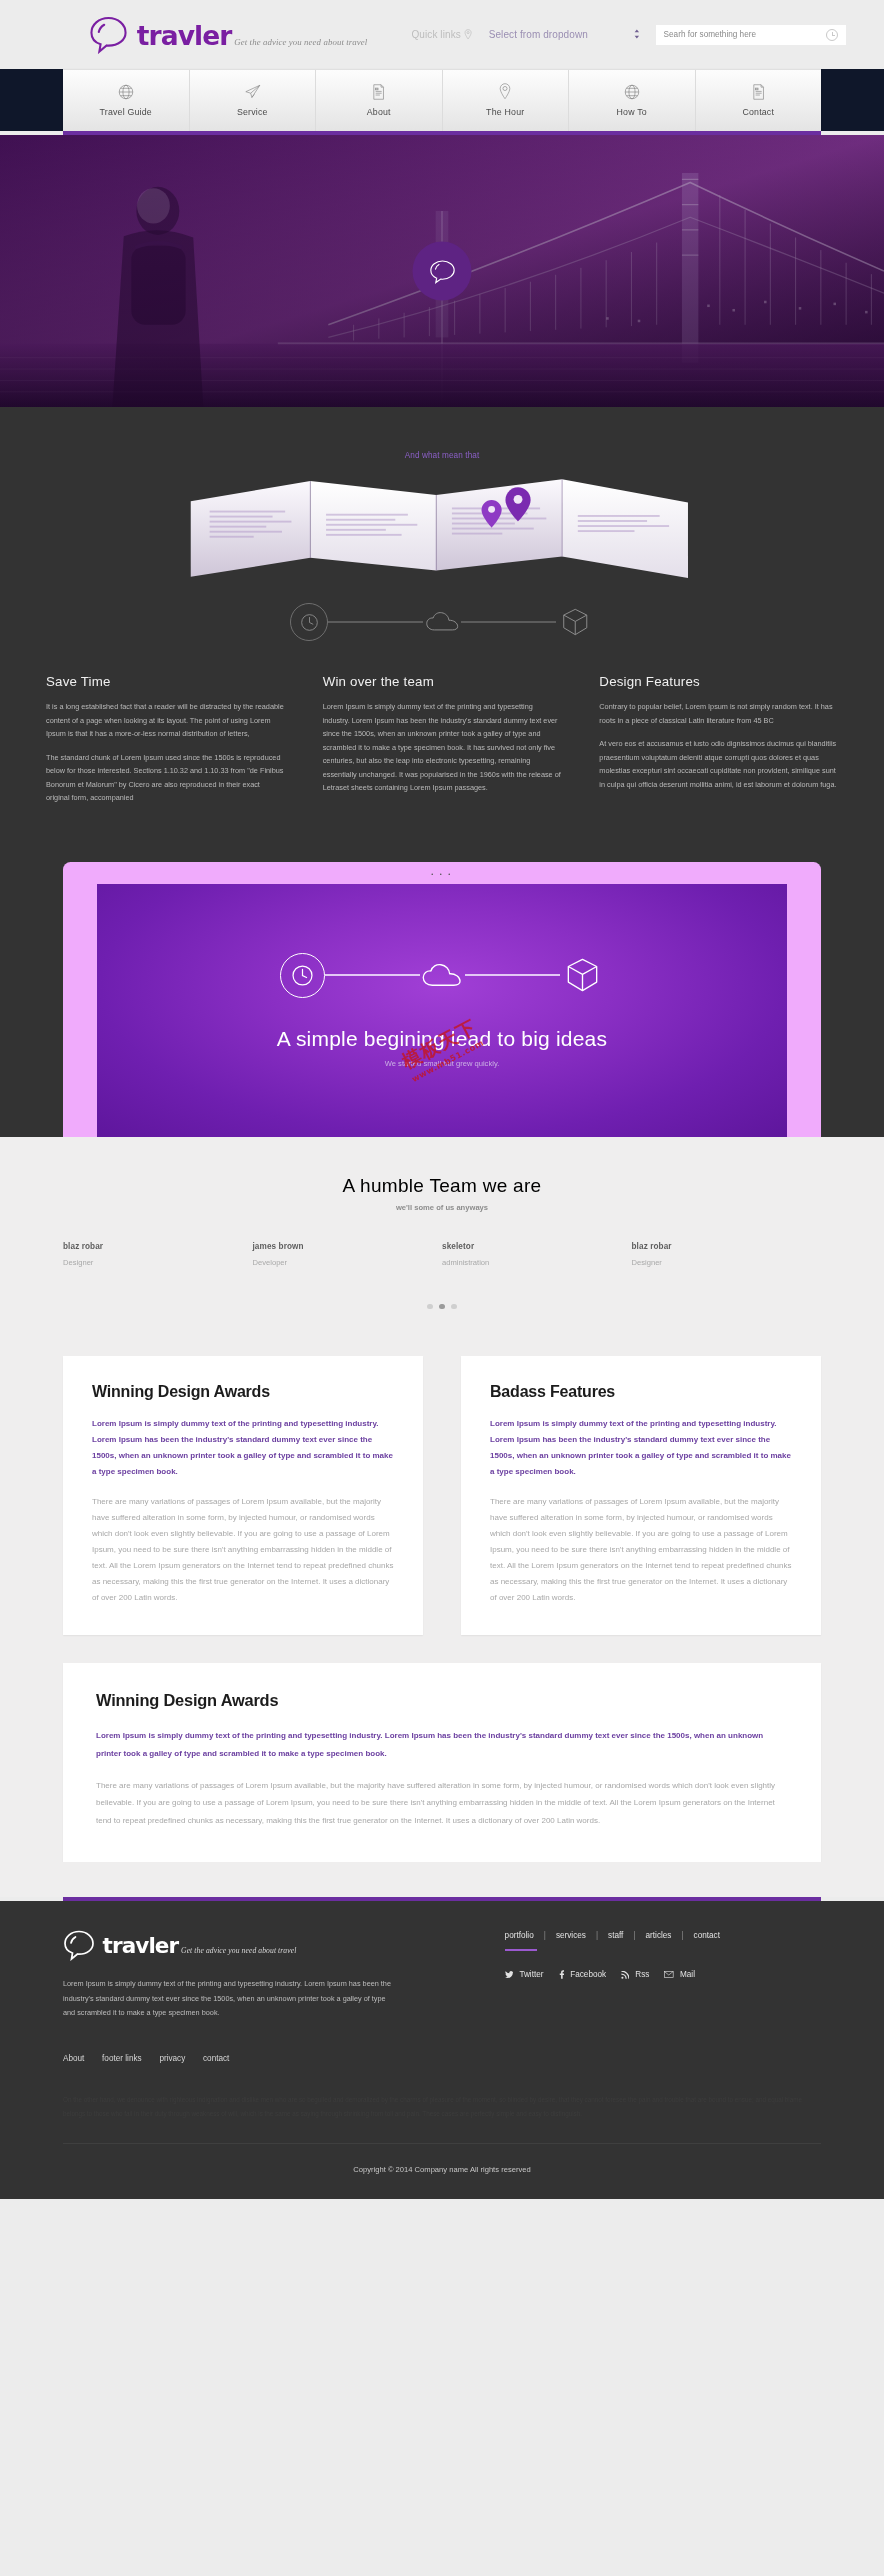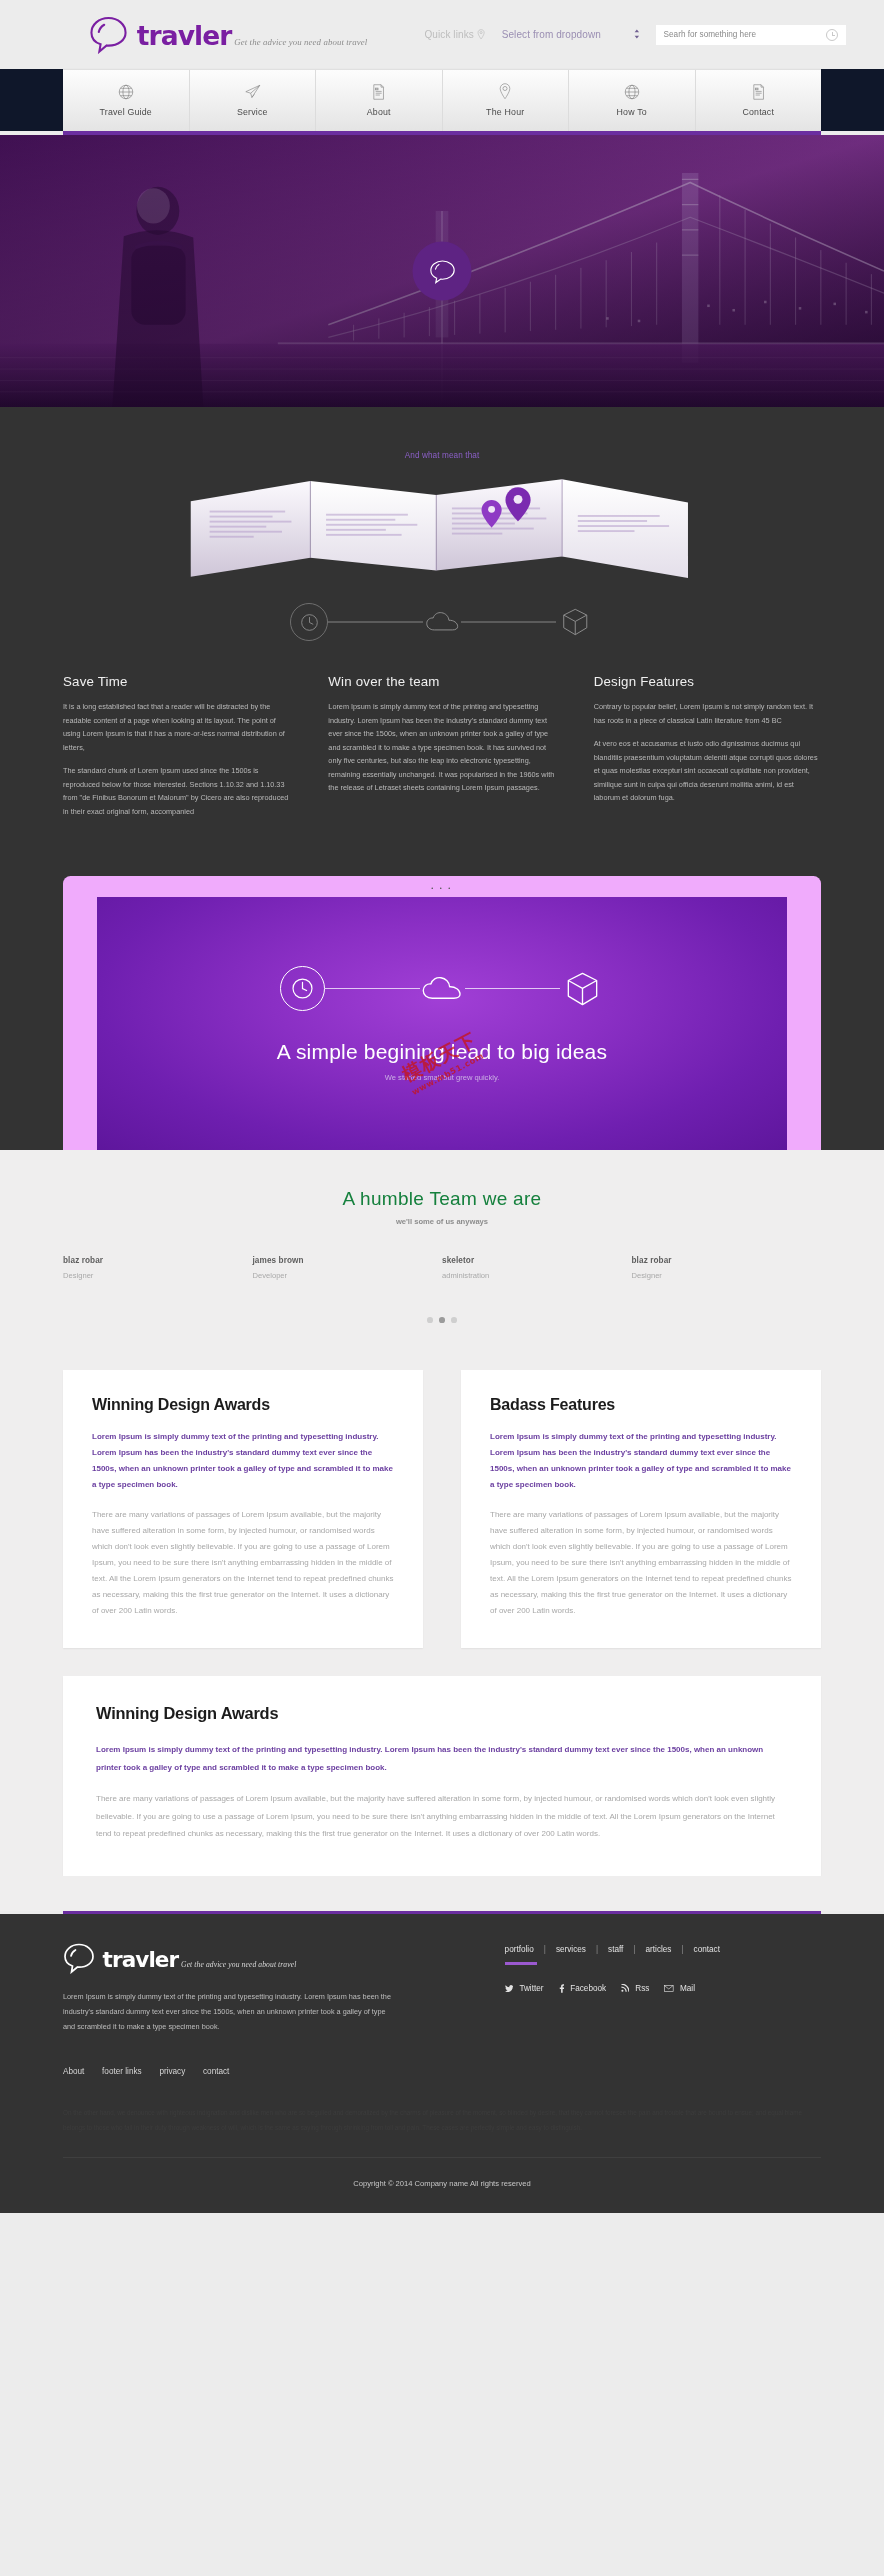--- a/index.html
+++ b/index.html
@@ -48,21 +48,21 @@
   .quick-links {
     color: #bdbdbd;
     font-size: 10px;
     display: flex;
     align-items: center;
     gap: 3.2px;
     letter-spacing: 0.1px;
   }
   .pin-ico { width: 8.2px; height: 10.7px; display:inline-block; }
   .dropdown {
-    display: flex; align-items: center; gap: 33px;
+    display: flex; align-items: center; gap: 46px;
     color: #9b8fb3;
     font-size: 10px;
     letter-spacing: 0.1px;
   }
   .spin-ico { color: #6f5f91; font-size: 8.8px; line-height: 1; }
   .searchbox {
     width: 190px; height: 20px;
     background: #fff;
     display: flex; align-items: center;
     padding: 0 7.6px;
@@ -163,21 +163,21 @@
     width: 38px; height: 38px; border-radius: 50%;
     border: 1.3px solid #6e6e6e;
     display: flex; align-items:center; justify-content:center;
   }
   .icon-plain { width: 38px; height: 38px; display:flex; align-items:center; justify-content:center; }
   .icon-line { width: 95px; height: 1.3px; background: #5c5c5c; }
 
   .cols {
     display: flex;
     gap: 0;
-    padding: 33px 63px 40px;
+    padding: 33px 46px 40px;
   }
   .col { flex: 1 1 0; padding-right: 38px; }
   .col:last-child { padding-right: 0; }
   .col h3 {
     font-weight: normal;
     font-size: 13.3px;
     color: #f0f0f0;
     margin-bottom: 11.4px;
     letter-spacing: 0.2px;
   }
@@ -235,21 +235,21 @@
     letter-spacing: 1.3px;
     pointer-events: none;
     white-space: nowrap;
     font-family: "DejaVu Sans", sans-serif;
   }
   .watermark small { display:block; font-size: 8.2px; letter-spacing: 0.6px; }
 
   
   .team { background: #efeeee; padding: 38px 0 28px; text-align:center; }
   .team h2 {
-    font-weight: normal; font-size: 19px; color: #15803d; letter-spacing: 0.3px;
+    font-weight: normal; font-size: 19px; color: #000000; letter-spacing: 0.3px;
   }
   .team .sub { font-size: 7.6px; color: #8d8d8d; margin-top: 6.3px; font-weight: bold; }
   .members {
     display: flex; padding: 30px 63px 0; text-align: left;
   }
   .member { flex: 1 1 0; }
   .member .name { font-size: 8.2px; color: #5e5e5e; font-weight: bold; letter-spacing: 0.1px; }
   .member .role { font-size: 7.6px; color: #a9a9a9; margin-top: 6.3px; }
   .dots { display:flex; gap: 6.3px; justify-content:center; margin-top: 37px; }
   .dot { width: 5.7px; height: 5.7px; border-radius:50%; background:#cfcfcf; cursor:pointer; }

